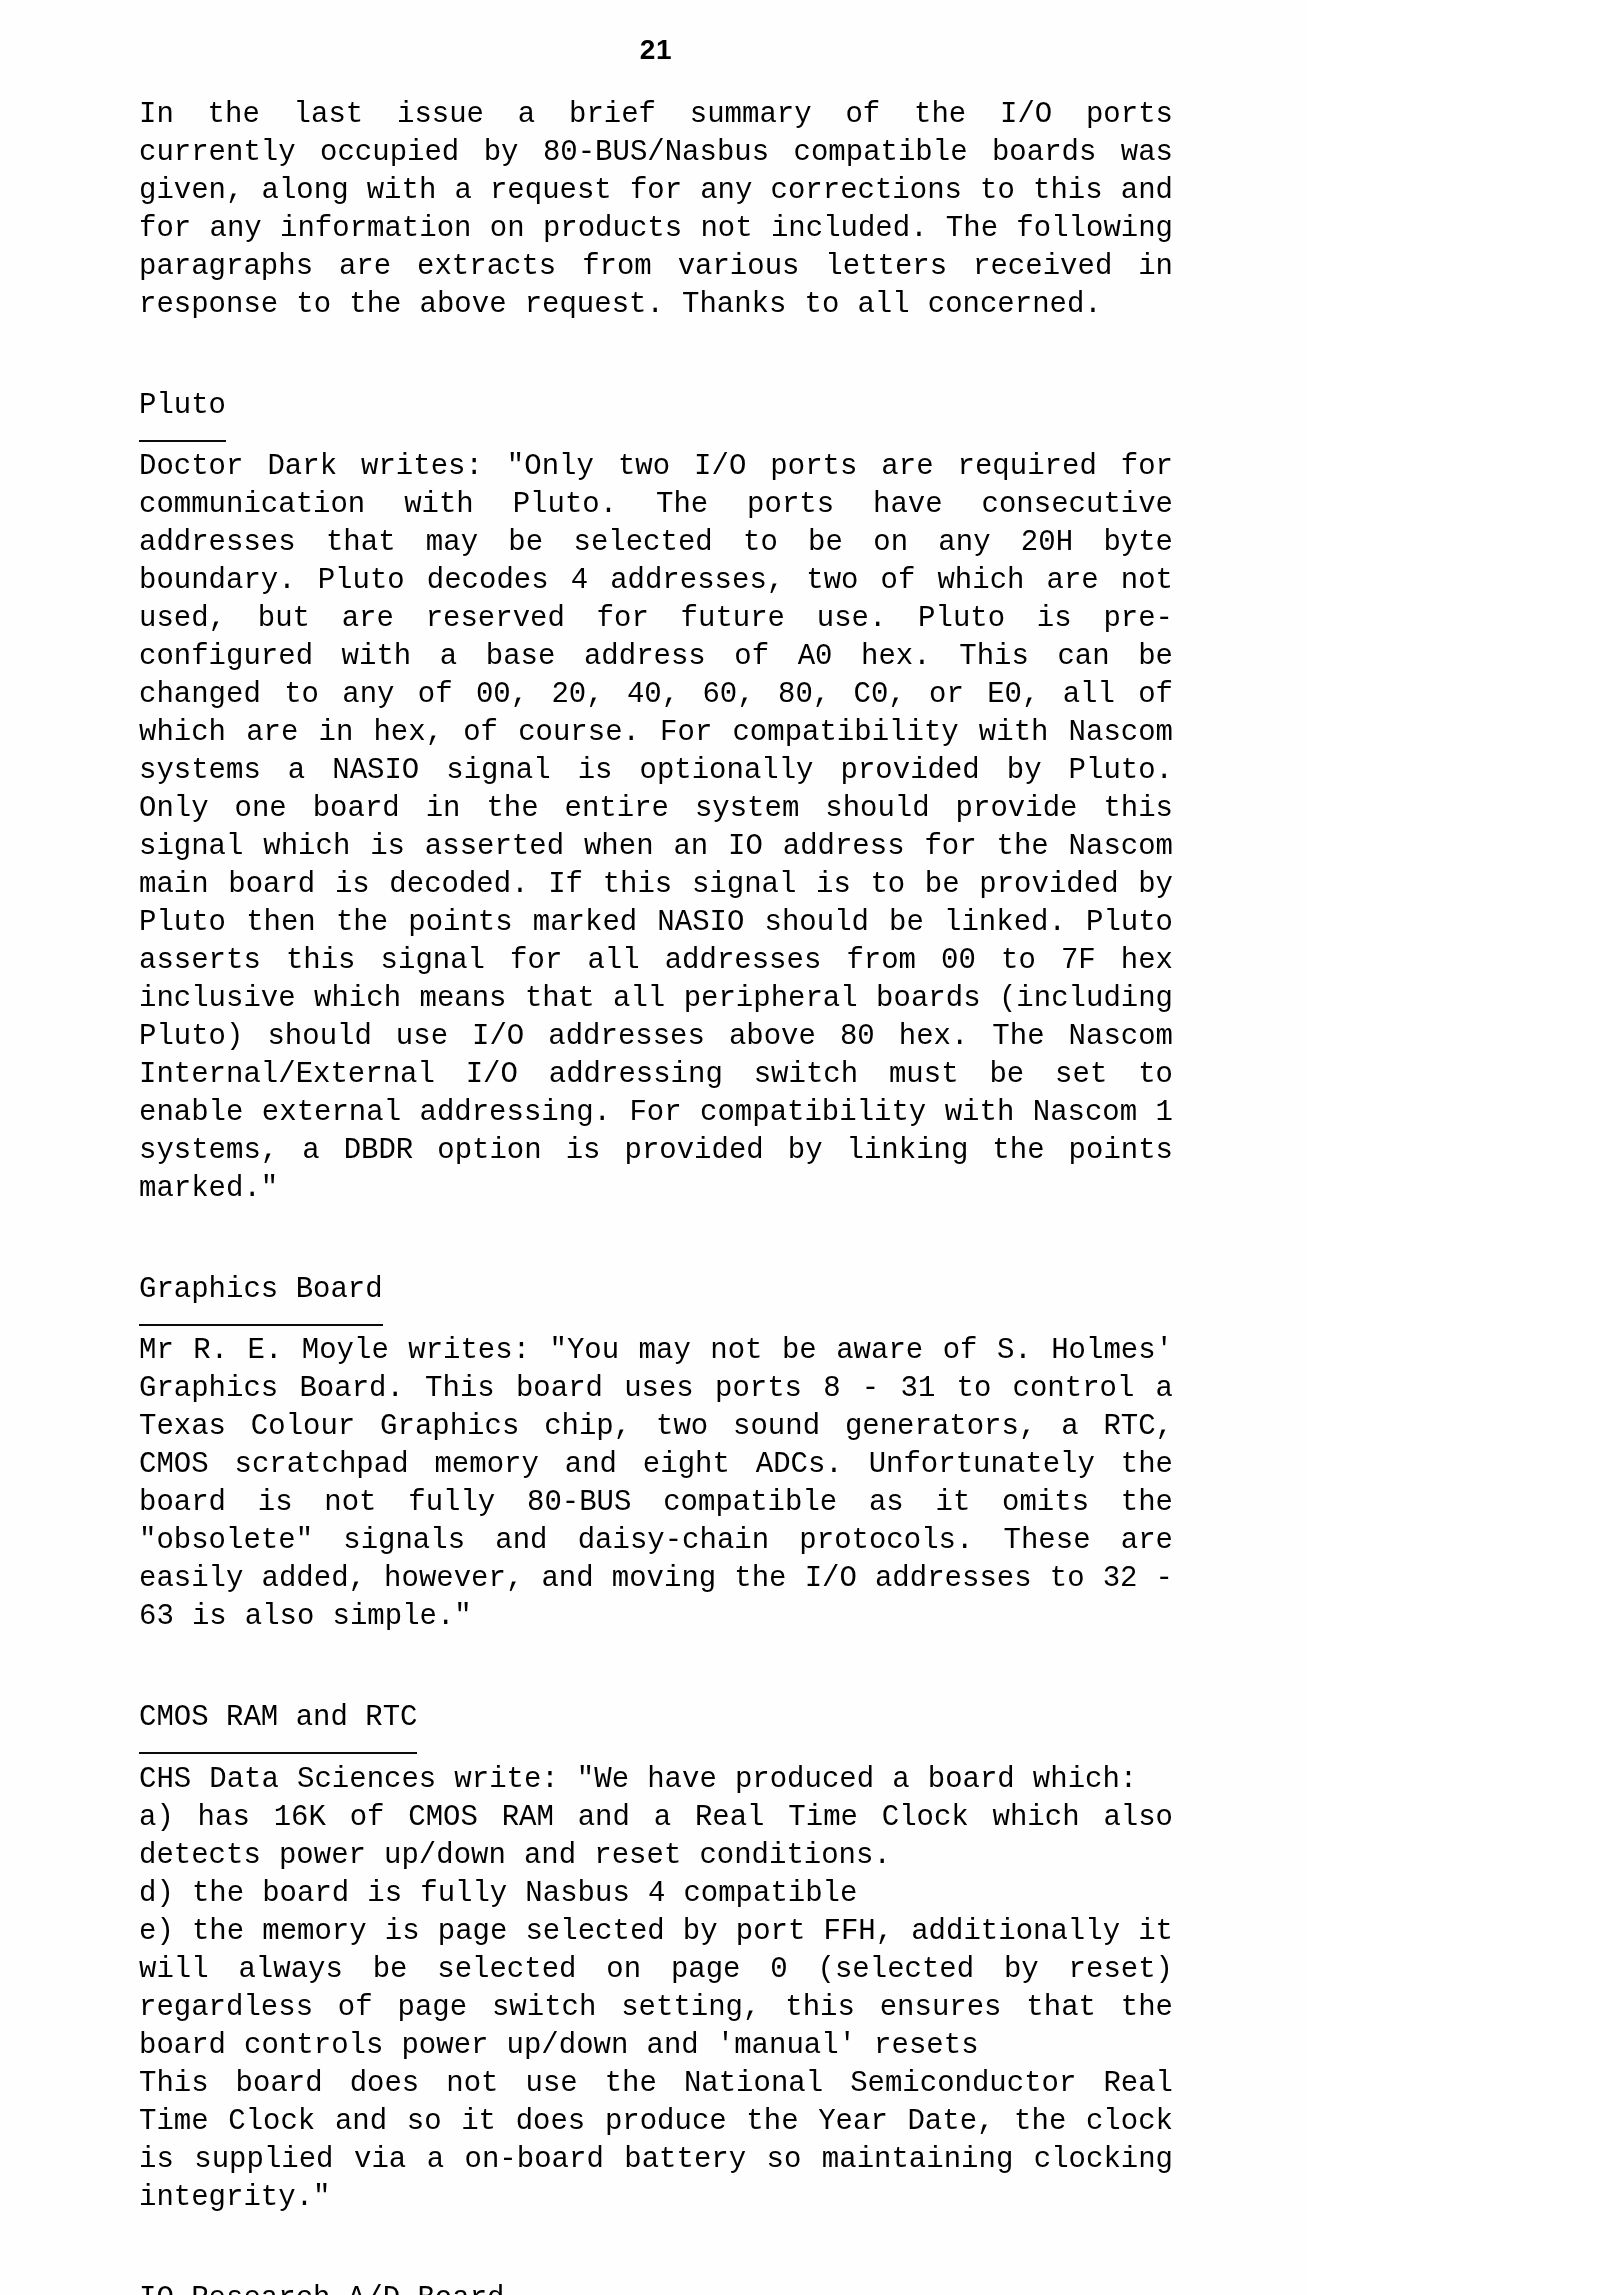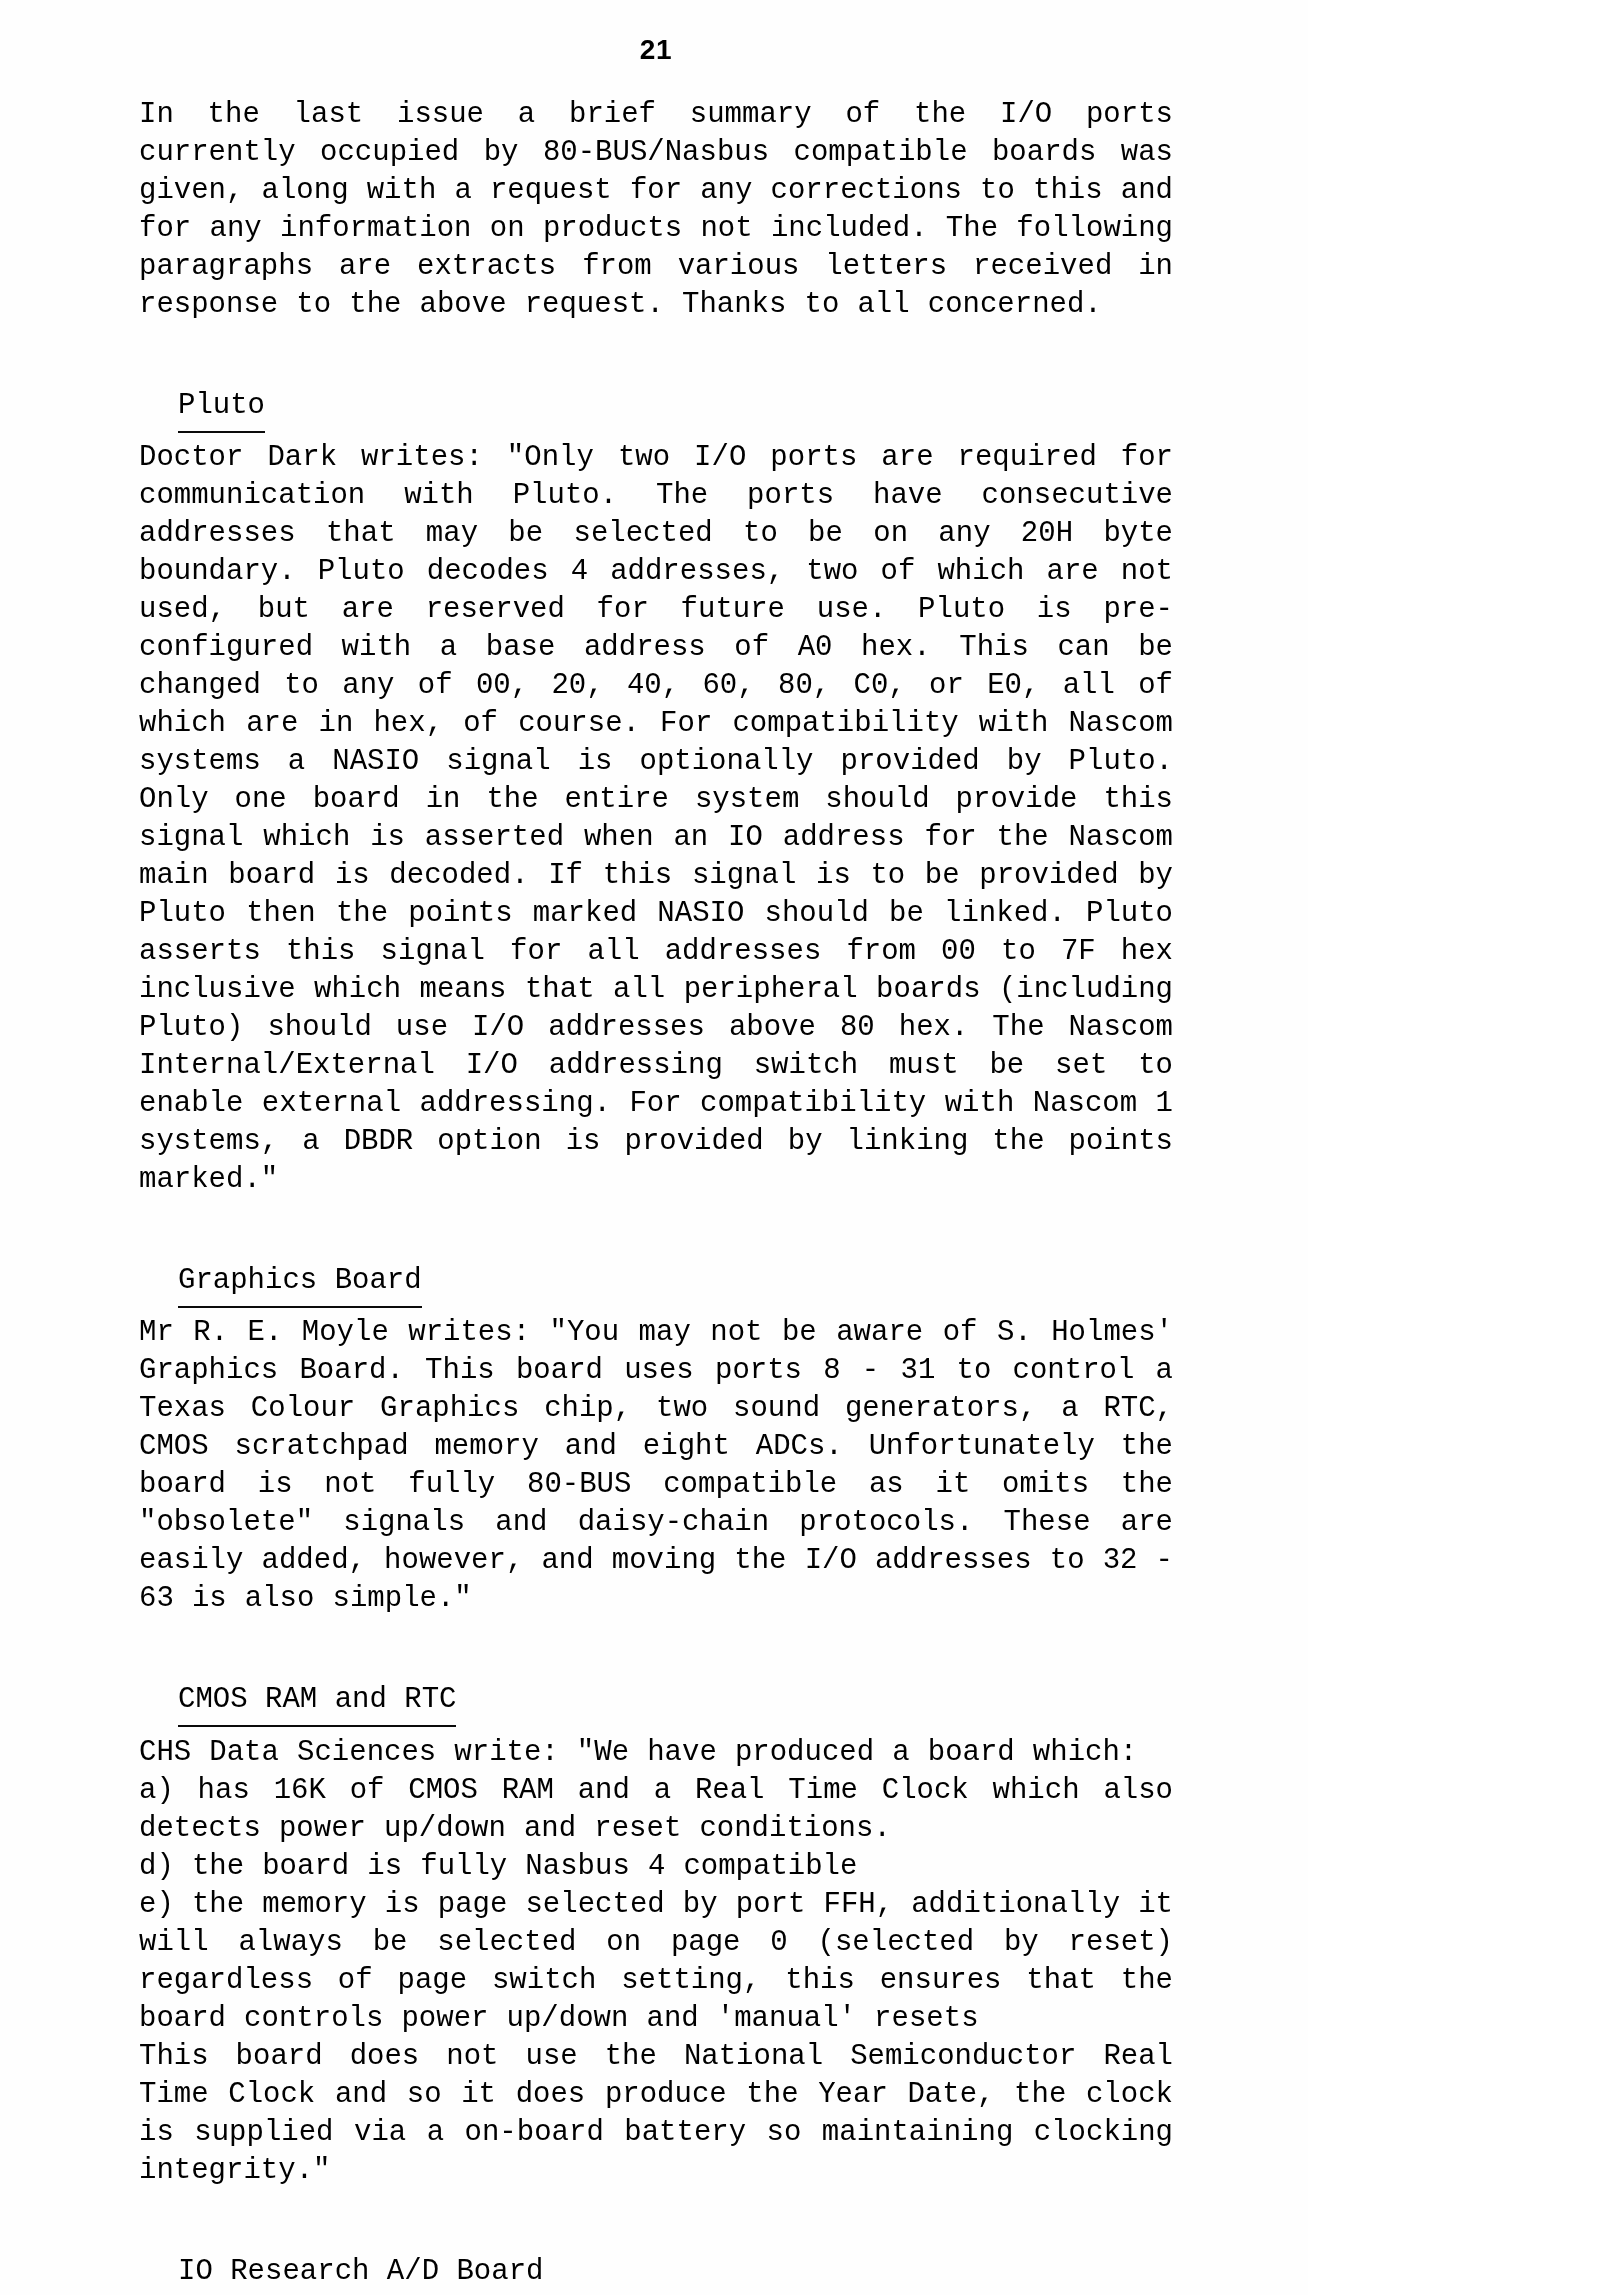--- a/index.html
+++ b/index.html
@@ -59,22 +59,21 @@
   .h-row {
     margin-bottom: 6.2px;
   }
   .h {
     display: inline-block;
     font-family: "Liberation Mono", "DejaVu Sans Mono", monospace;
     font-weight: 400;
     font-size: 29px;
     line-height: 33px;
     border-bottom: 2.8px solid #0a0a0a;
-    padding-bottom: 9px;
-    margin-left: 39px;
+    padding-bottom: 18px;
   }
 </style>
 </head>
 <body>
 
 <div class="page">
 
   <div class="page-number">21</div>
 
 

